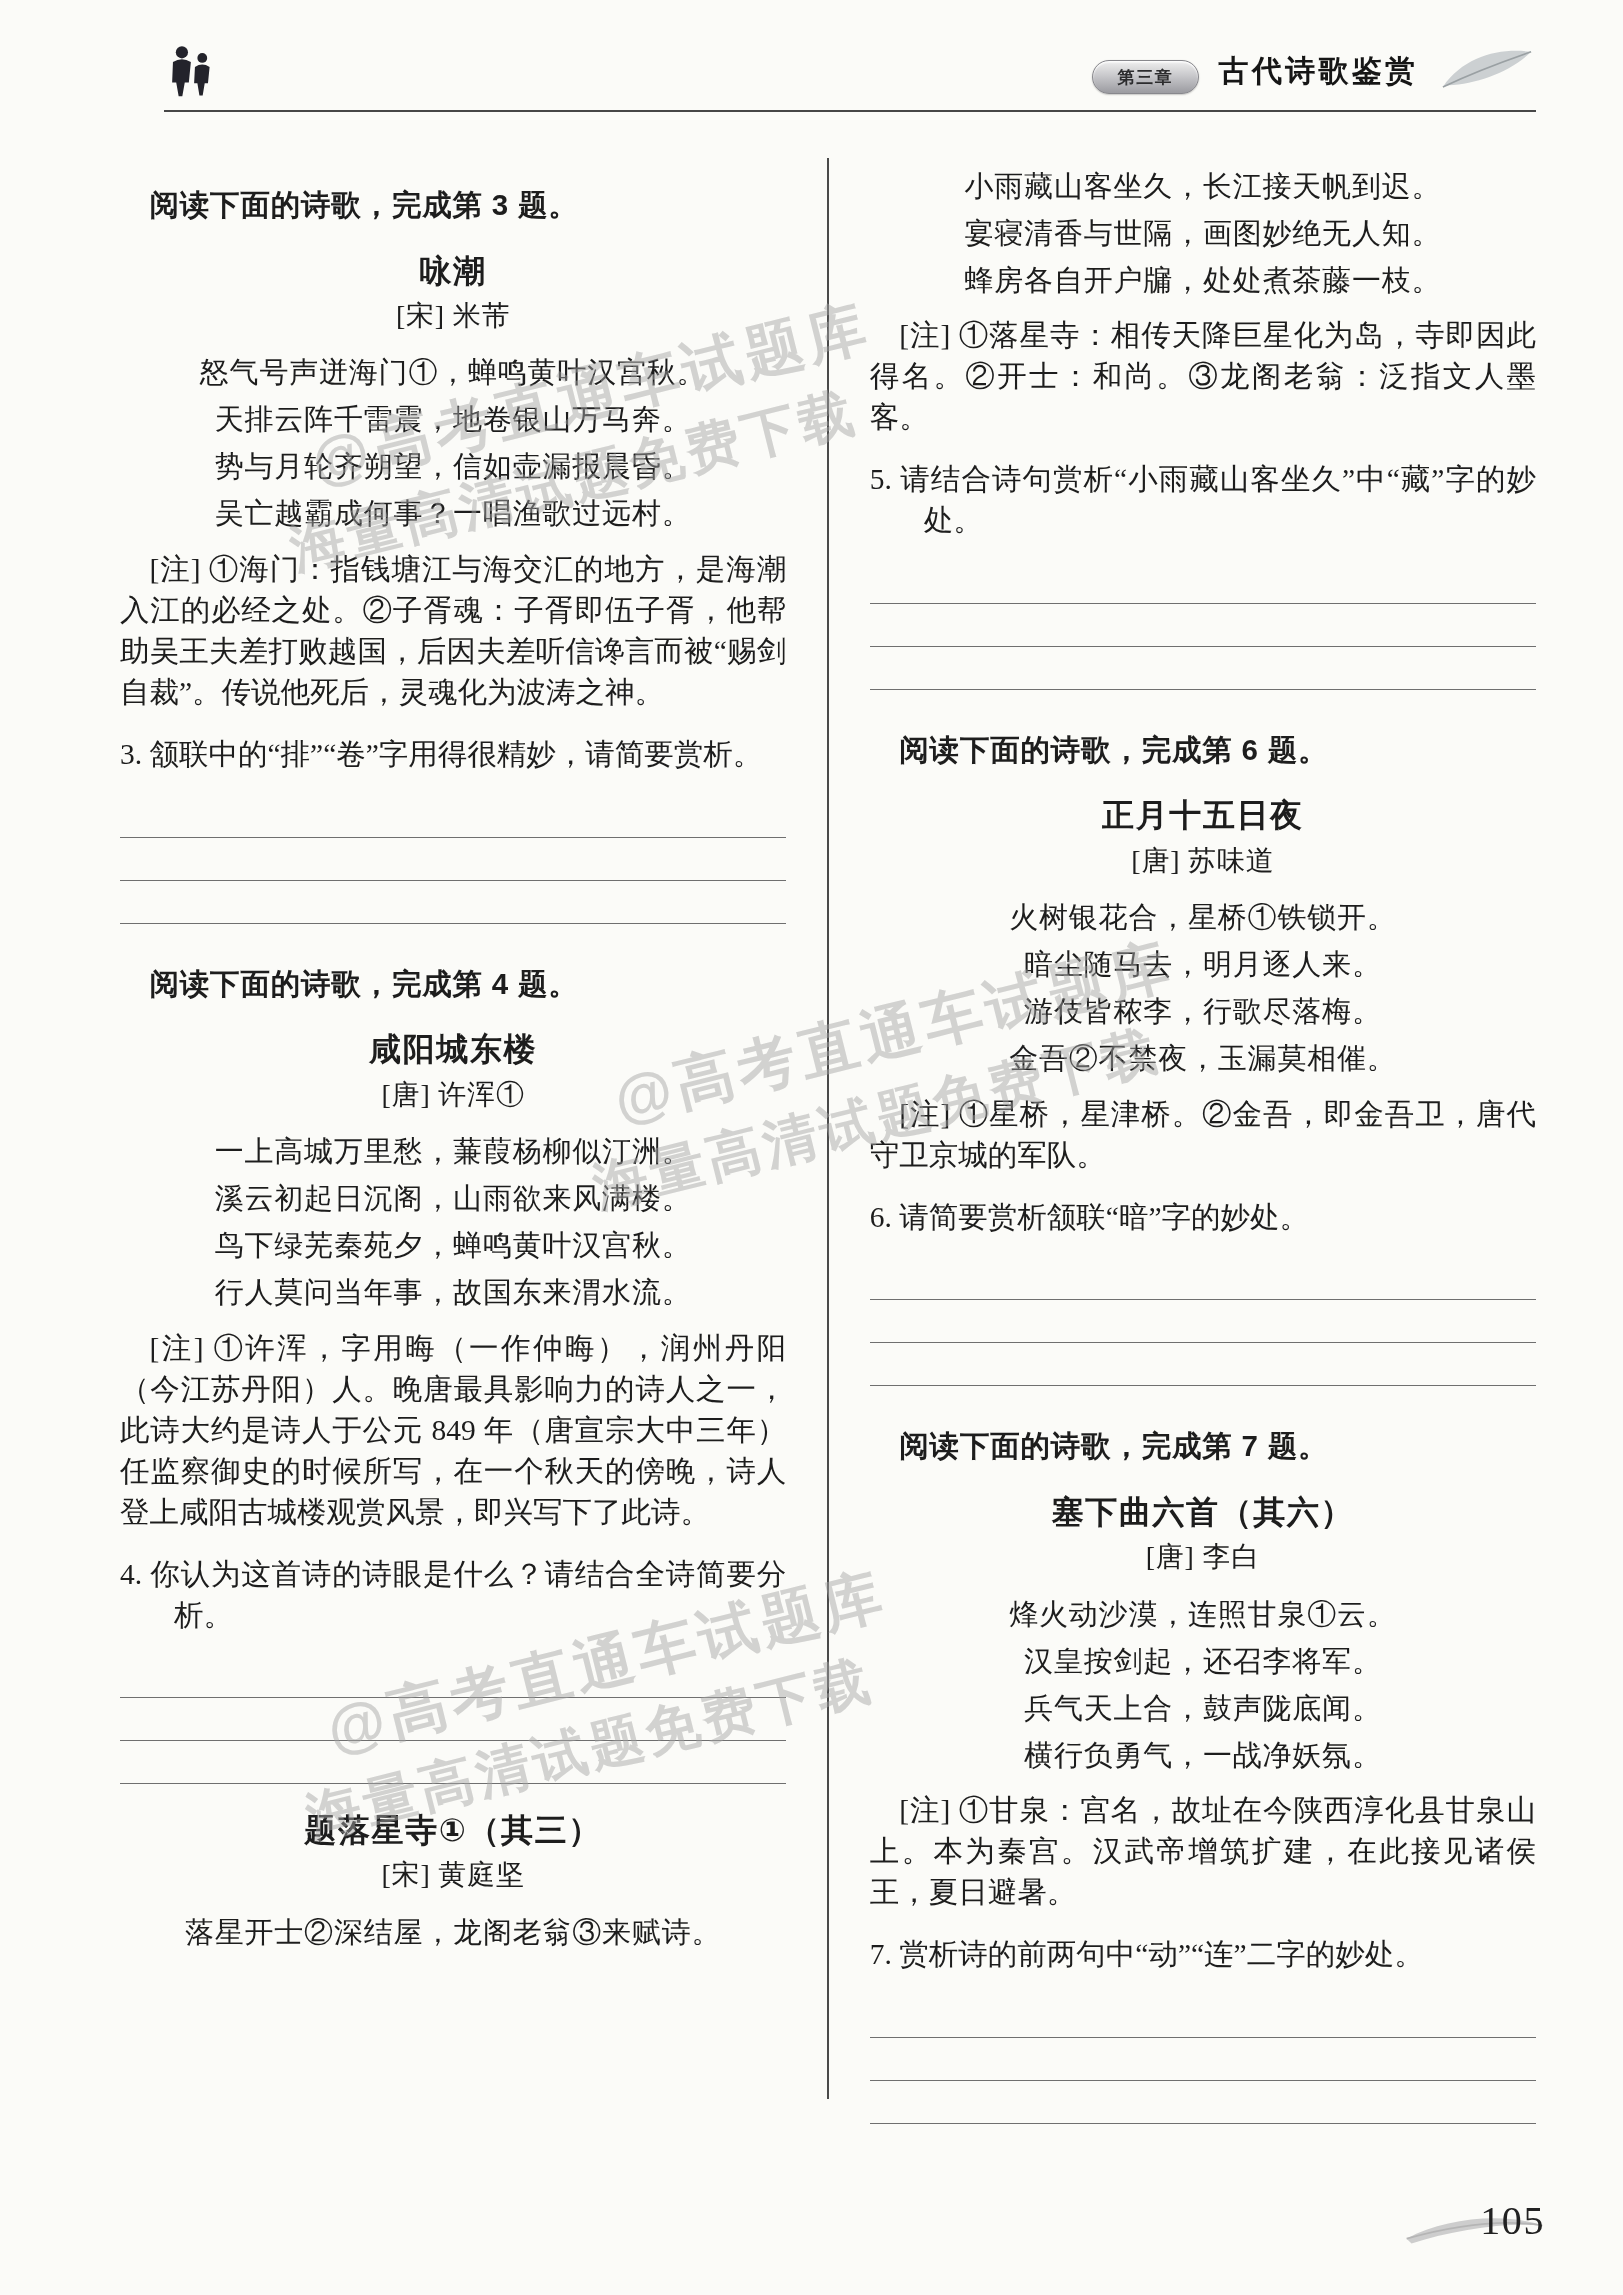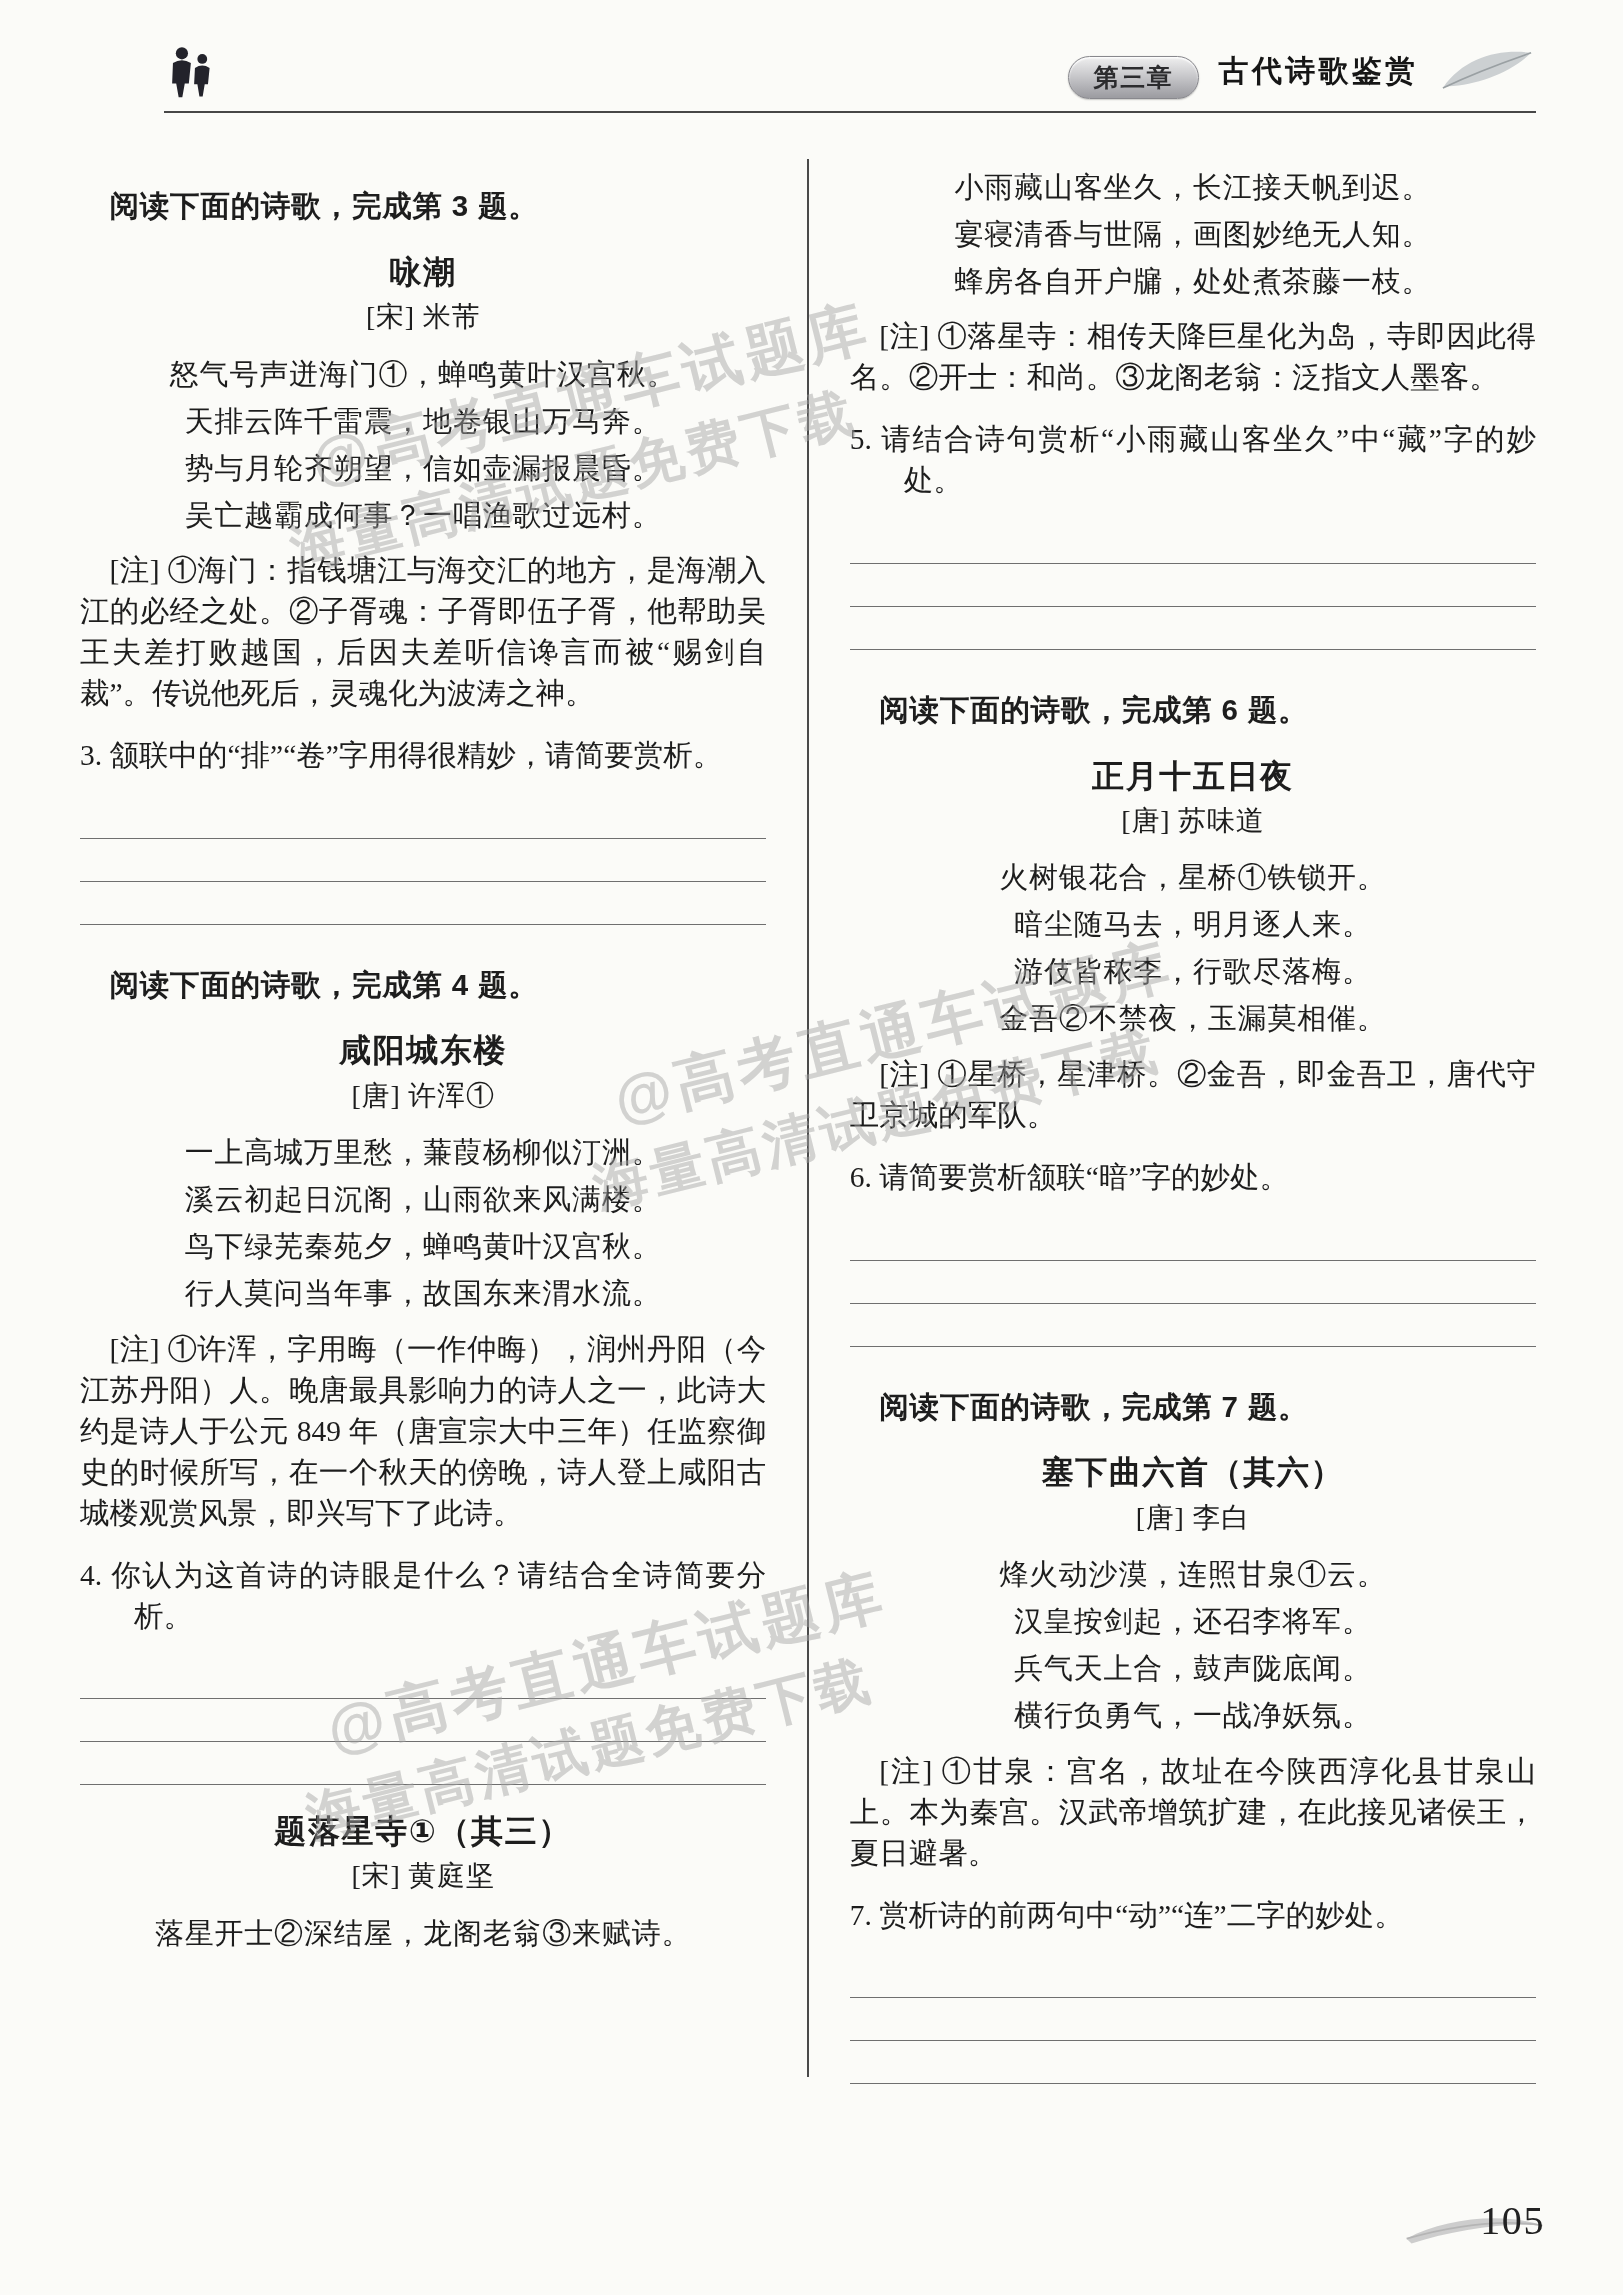--- a/index.html
+++ b/index.html
@@ -17,33 +17,33 @@
     display:flex; justify-content:space-between; align-items:center;
     padding:44px 88px 11.5px 164px;
   }
   .logo-wrap{ width:57px; height:54px; }
   .header-right{ display:flex; align-items:center; gap:19.6px; }
   .chapter-badge{
     background:linear-gradient(180deg,#efefef 0%,#c9c9cc 45%,#9b9ba0 100%);
     border:1.6px solid #88888d; border-radius:24.6px;
     padding:4.1px 24.6px;
     font-family:Liberation Mono, monospace;
-    font-weight:bold; font-size:25px; color:#2c2c2e;
+    font-weight:bold; font-size:17px; color:#2c2c2e;
     box-shadow:inset 0 1.6px 1.6px rgba(255,255,255,.9), 0 0.8px 1.6px rgba(0,0,0,.25);
     letter-spacing:1.6px;
     margin-top:12px;
   }
   .chapter-title{
     font-family:"Liberation Sans","DejaVu Sans",sans-serif;
     font-weight:bold; font-size:30px; letter-spacing:3.3px; color:#161616;
   }
   .header-rule{ border:none; border-top:2.5px solid #474747; margin:0 88px 0 164px; }
 
   
-  main{ display:flex; align-items:stretch; padding:43px 88px 0 80px; min-height:1989px; }
+  main{ display:flex; align-items:stretch; padding:43px 88px 0 120px; min-height:1989px; }
   .col{ flex:1; min-width:0; }
   .divider{ width:1.6px; background:#4a4a4a; margin:3.3px 41px 24.6px 41px; }
 
   
   .intro{
     font-family:"Liberation Sans","DejaVu Sans",sans-serif;
     font-weight:bold; font-size:29.5px; line-height:41px;
     text-indent:29.5px; margin-top:29.5px; letter-spacing:0.8px;
   }
   .section-gap{ margin-top:39px; }

